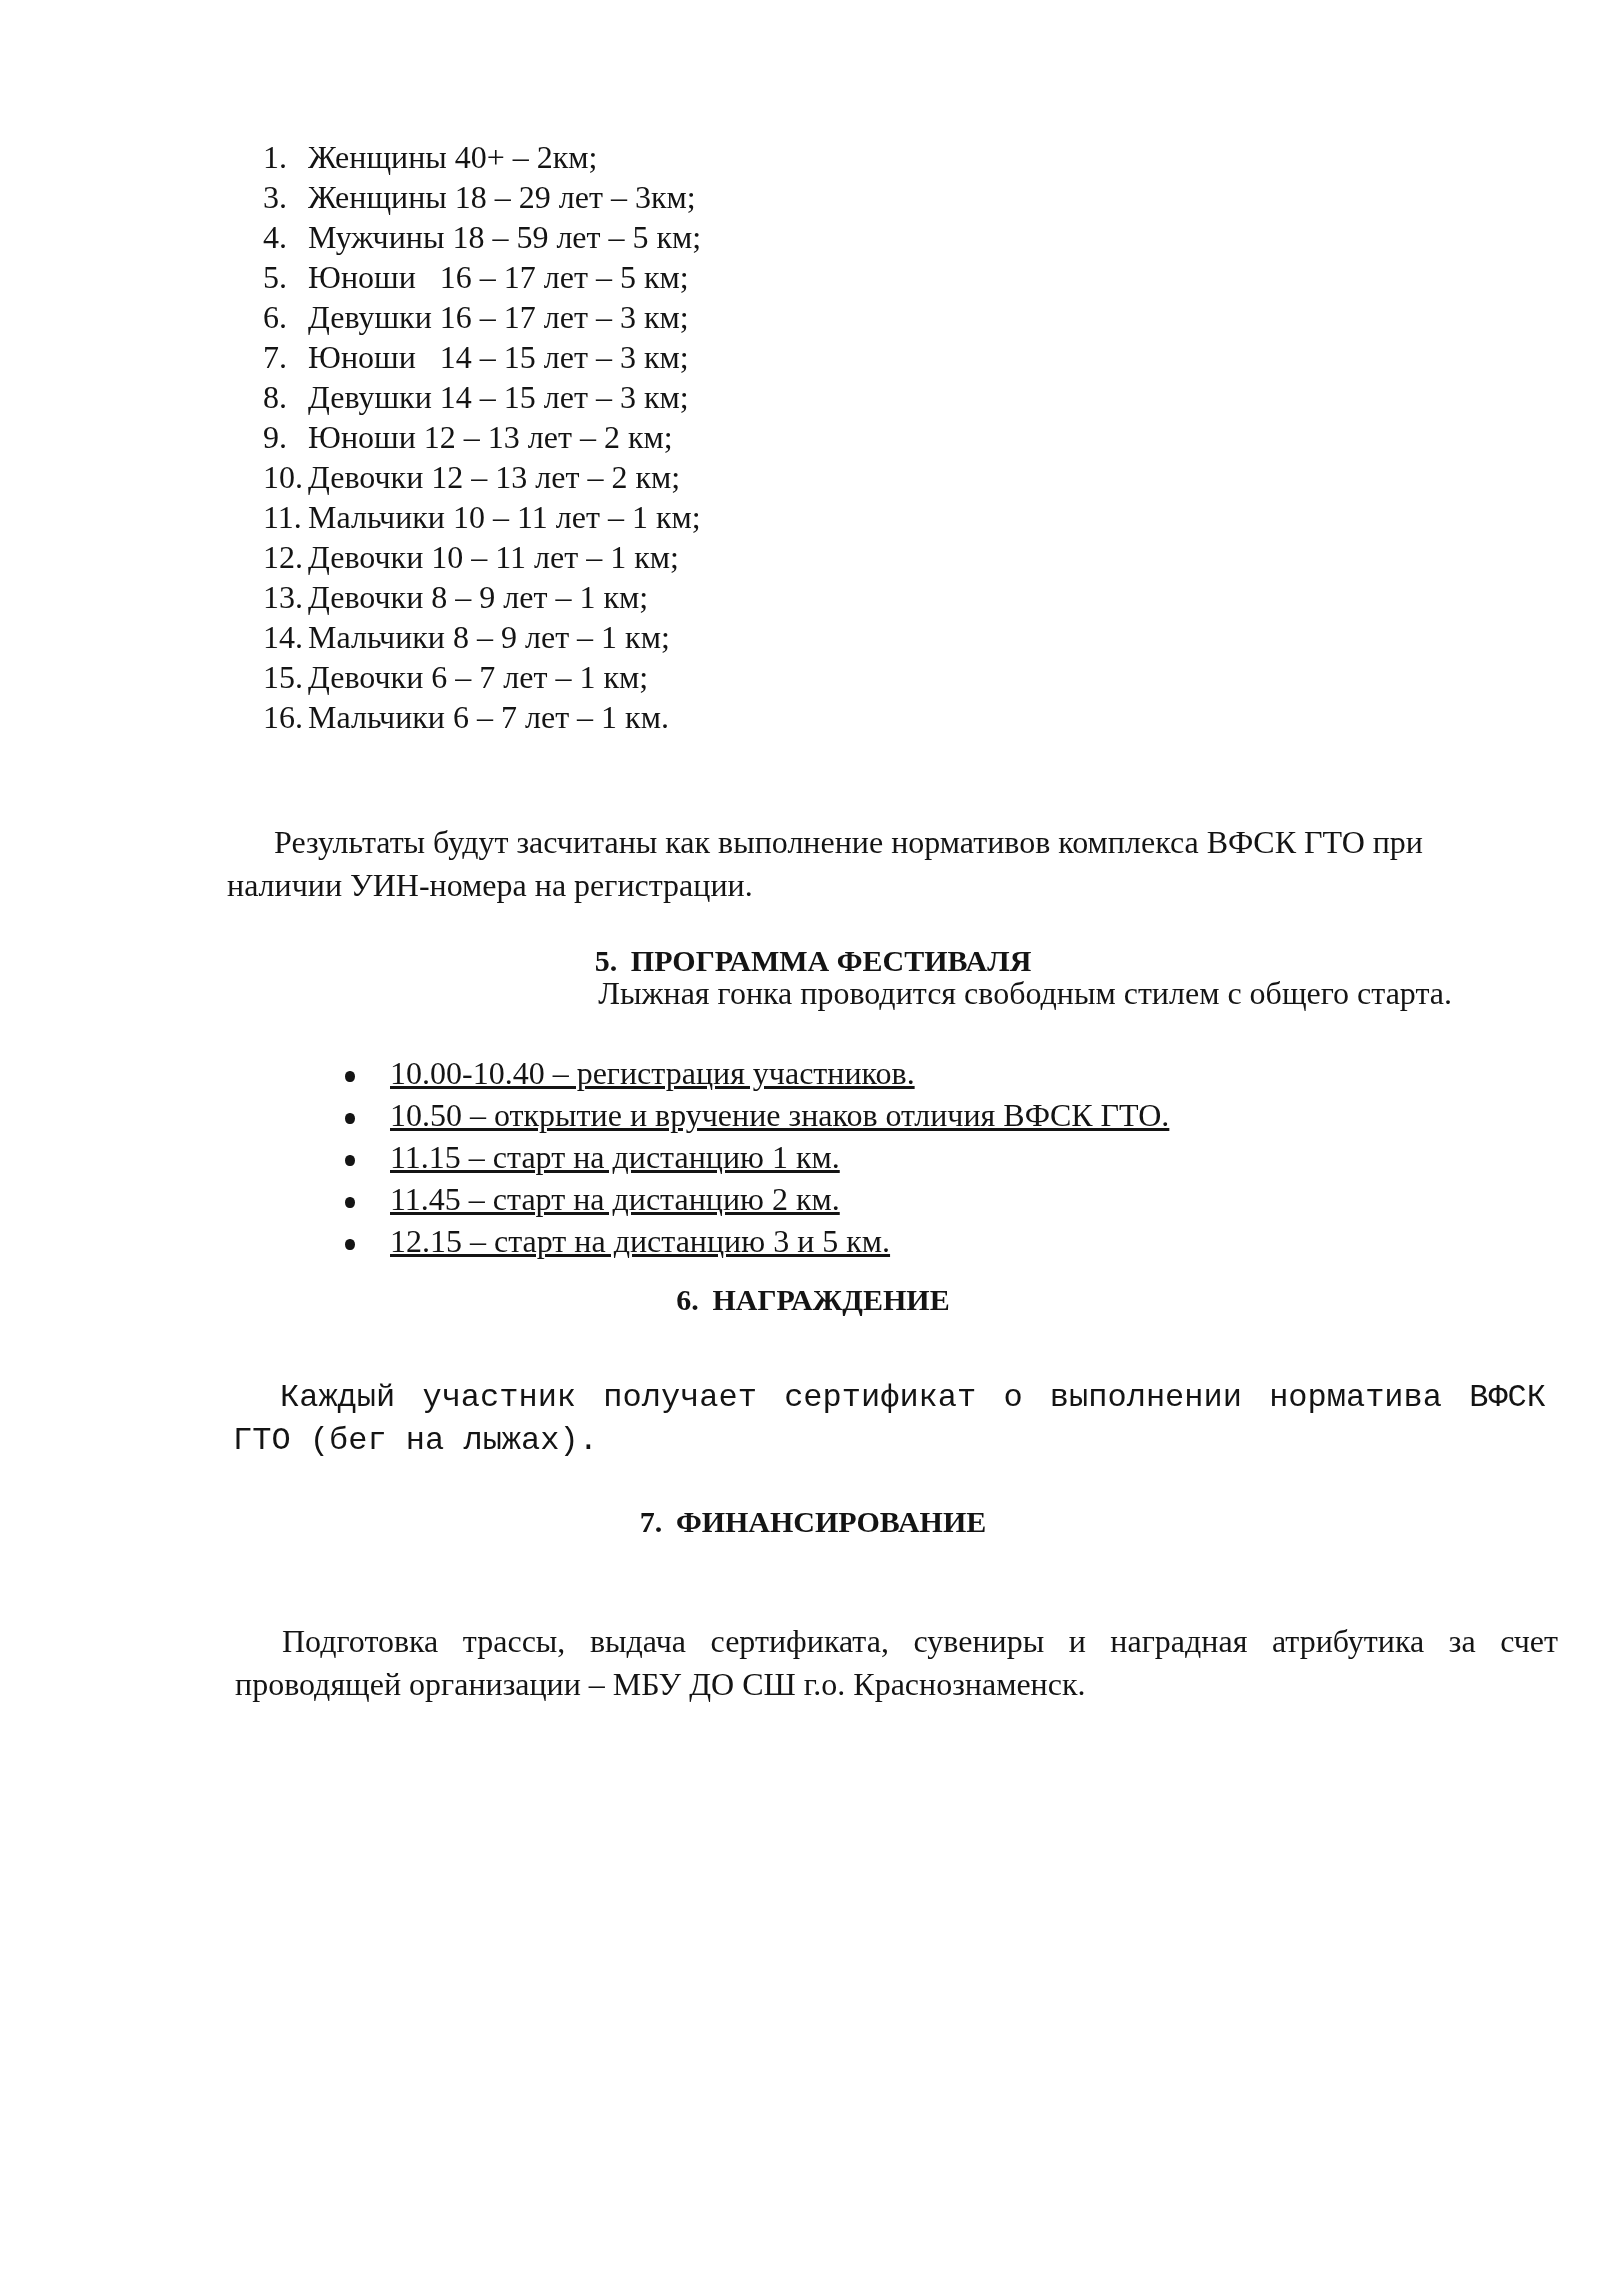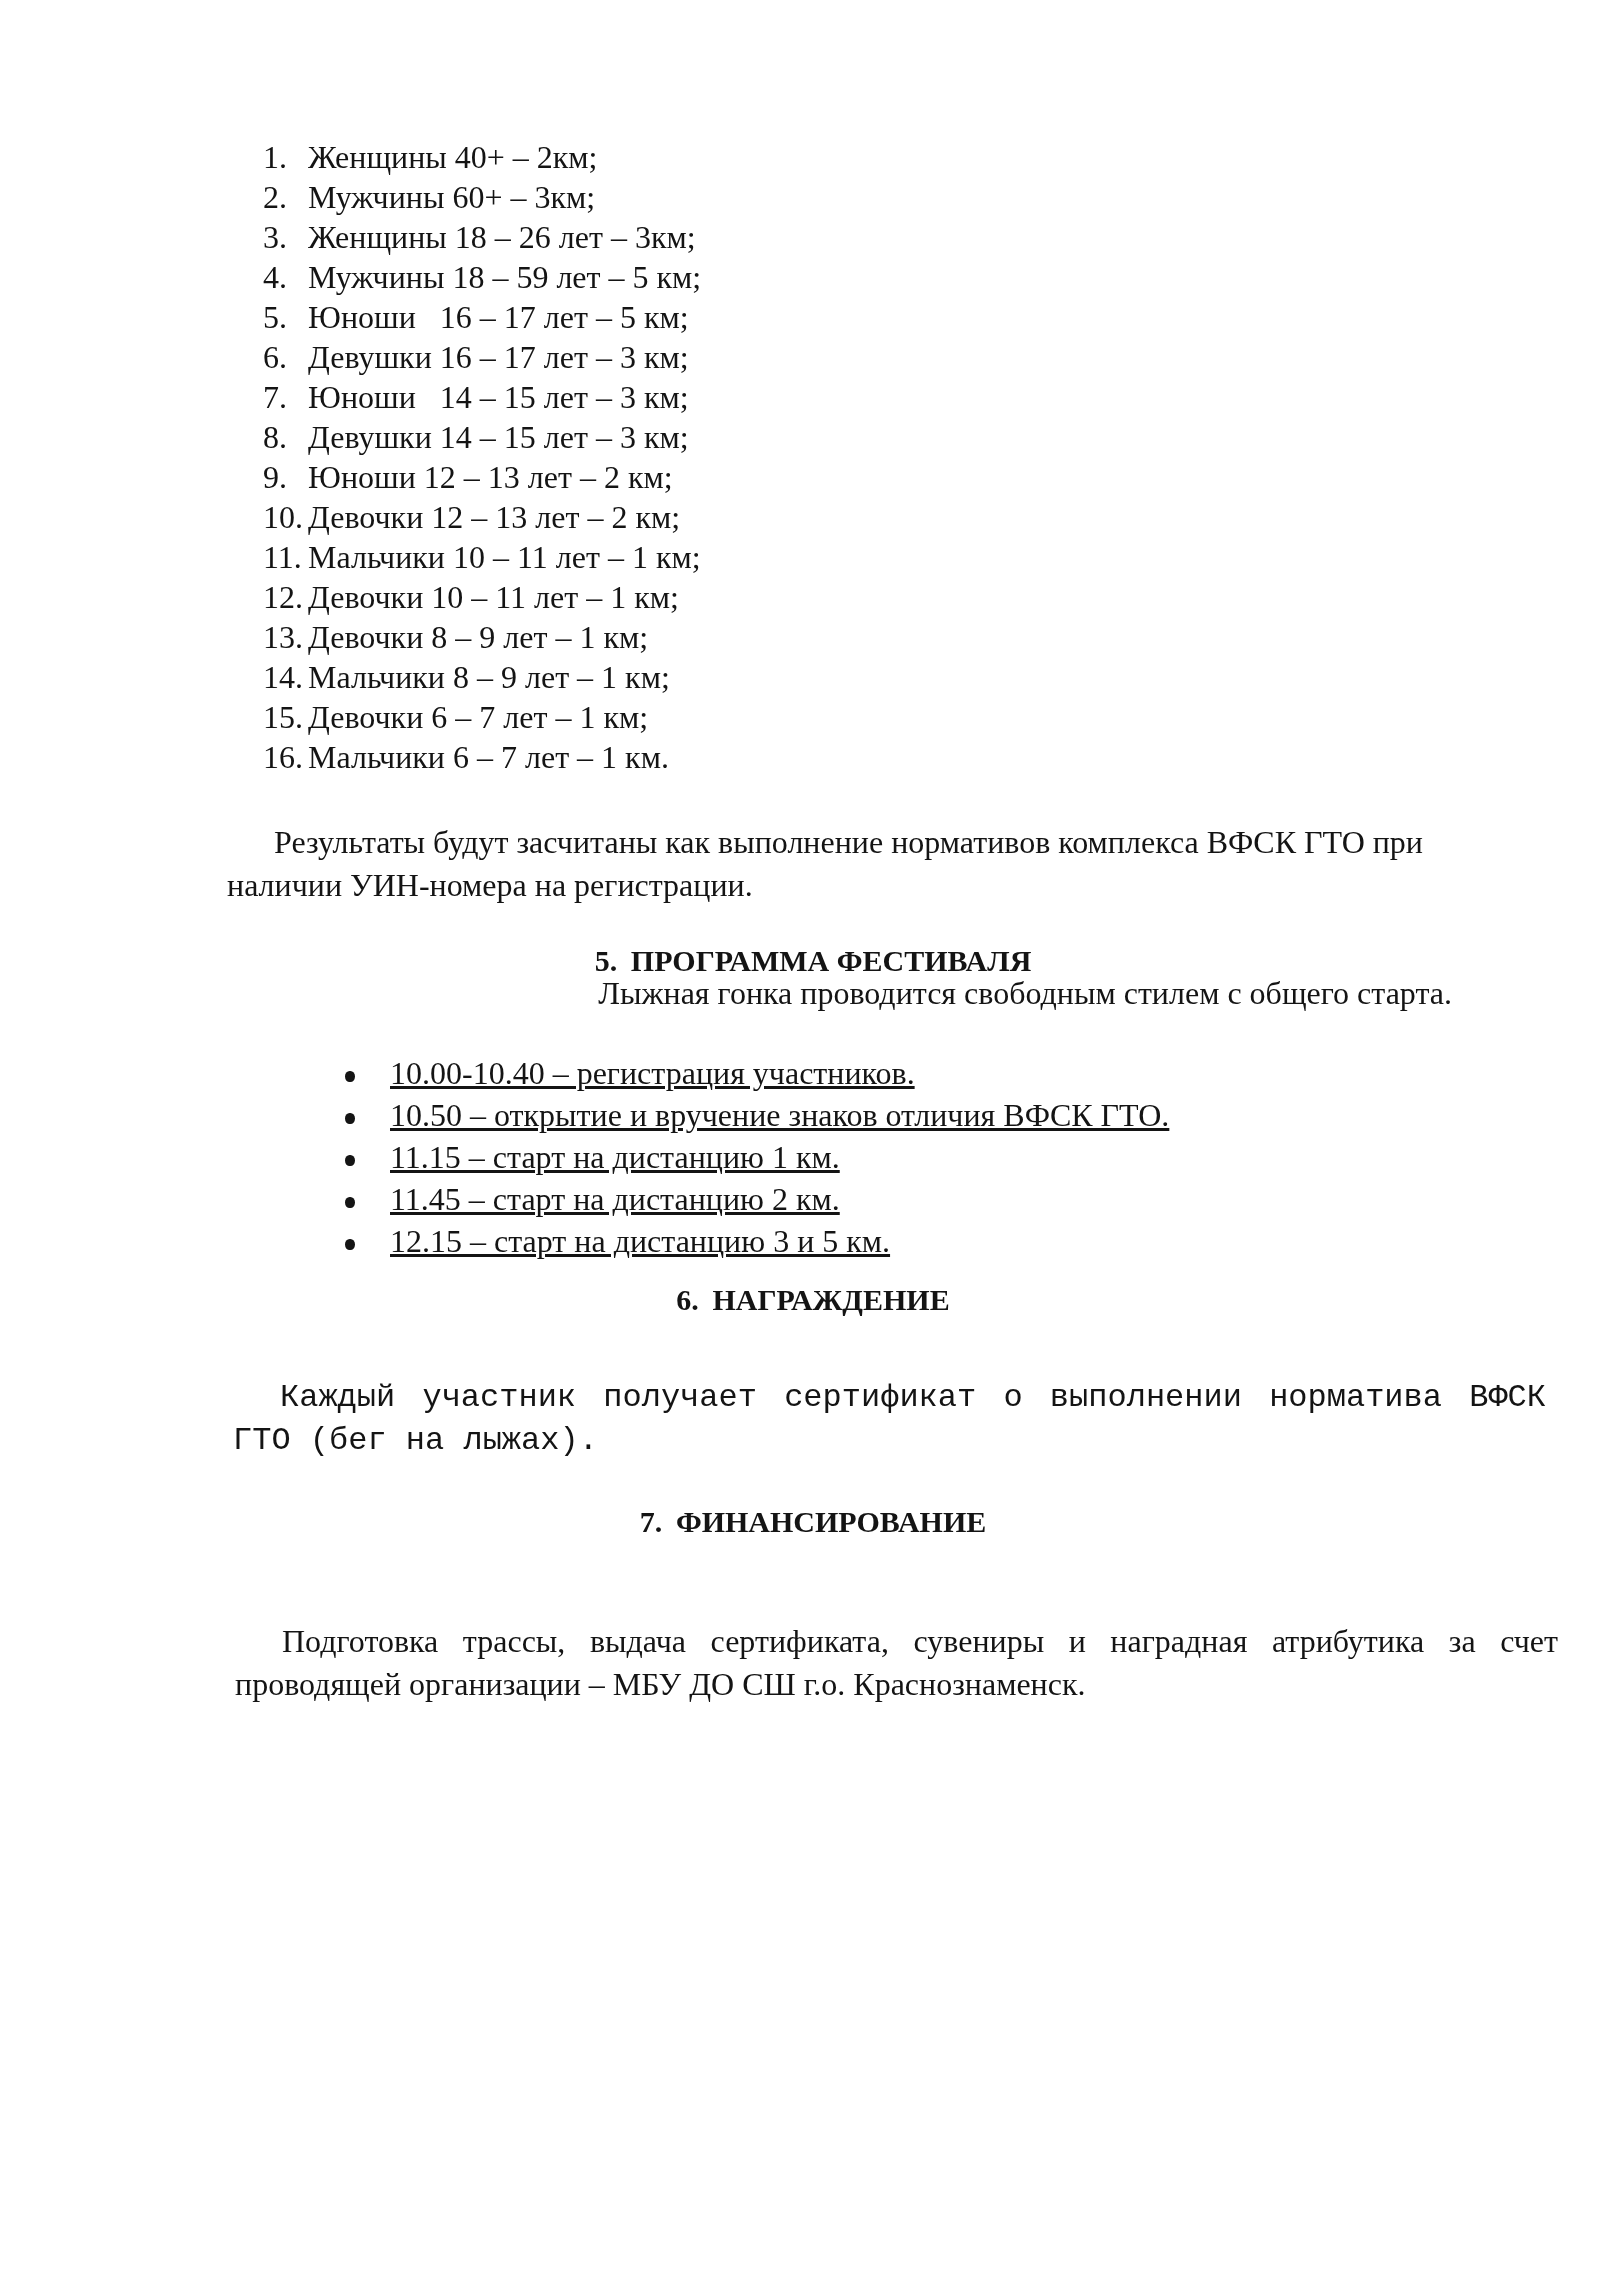--- a/index.html
+++ b/index.html
@@ -20,22 +20,21 @@
                          border-radius:50%; background:#141414; }
   .justify { text-align:justify; text-align-last:left; }
 </style>
 </head>
 <body>
 
 <div class="page">
 
   <ul class="cat-list">
     <li class="cat-item"><span class="cat-num">1.</span><span>Женщины 40+ – 2км;</span></li>
-    <li class="cat-item"><span class="cat-num">2.</span><span>Мужчины 60+ – 3км;</span></li>
-    <li class="cat-item"><span class="cat-num">3.</span><span>Женщины 18 – 26 лет – 3км;</span></li>
+    <li class="cat-item"><span class="cat-num">3.</span><span>Женщины 18 – 29 лет – 3км;</span></li>
     <li class="cat-item"><span class="cat-num">4.</span><span>Мужчины 18 – 59 лет – 5 км;</span></li>
     <li class="cat-item"><span class="cat-num">5.</span><span>Юноши   16 – 17 лет – 5 км;</span></li>
     <li class="cat-item"><span class="cat-num">6.</span><span>Девушки 16 – 17 лет – 3 км;</span></li>
     <li class="cat-item"><span class="cat-num">7.</span><span>Юноши   14 – 15 лет – 3 км;</span></li>
     <li class="cat-item"><span class="cat-num">8.</span><span>Девушки 14 – 15 лет – 3 км;</span></li>
     <li class="cat-item"><span class="cat-num">9.</span><span>Юноши 12 – 13 лет – 2 км;</span></li>
     <li class="cat-item"><span class="cat-num">10.</span><span>Девочки 12 – 13 лет – 2 км;</span></li>
     <li class="cat-item"><span class="cat-num">11.</span><span>Мальчики 10 – 11 лет – 1 км;</span></li>
     <li class="cat-item"><span class="cat-num">12.</span><span>Девочки 10 – 11 лет – 1 км;</span></li>
     <li class="cat-item"><span class="cat-num">13.</span><span>Девочки 8 – 9 лет – 1 км;</span></li>

